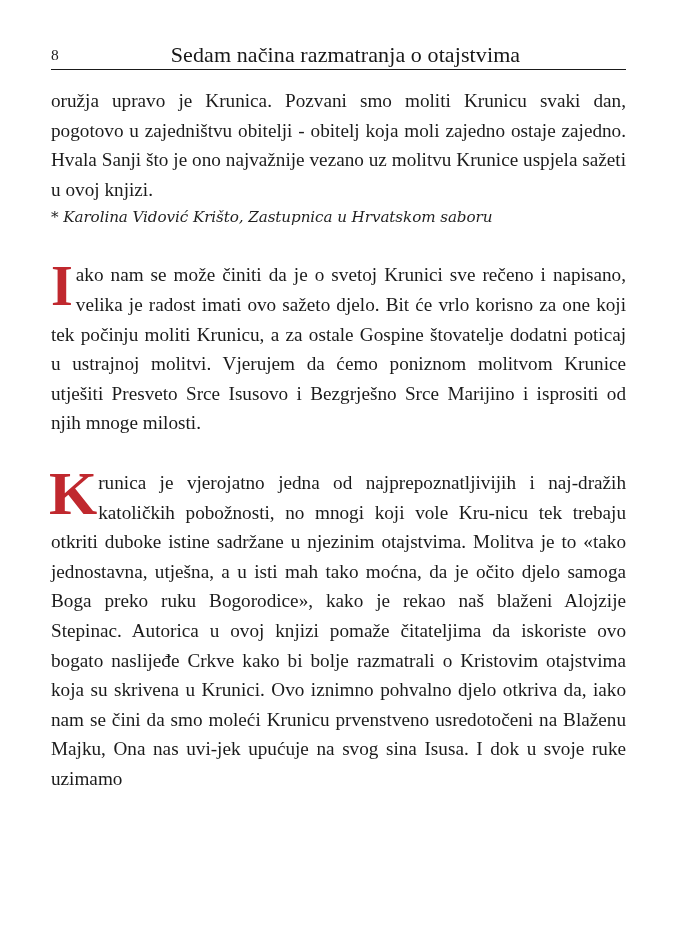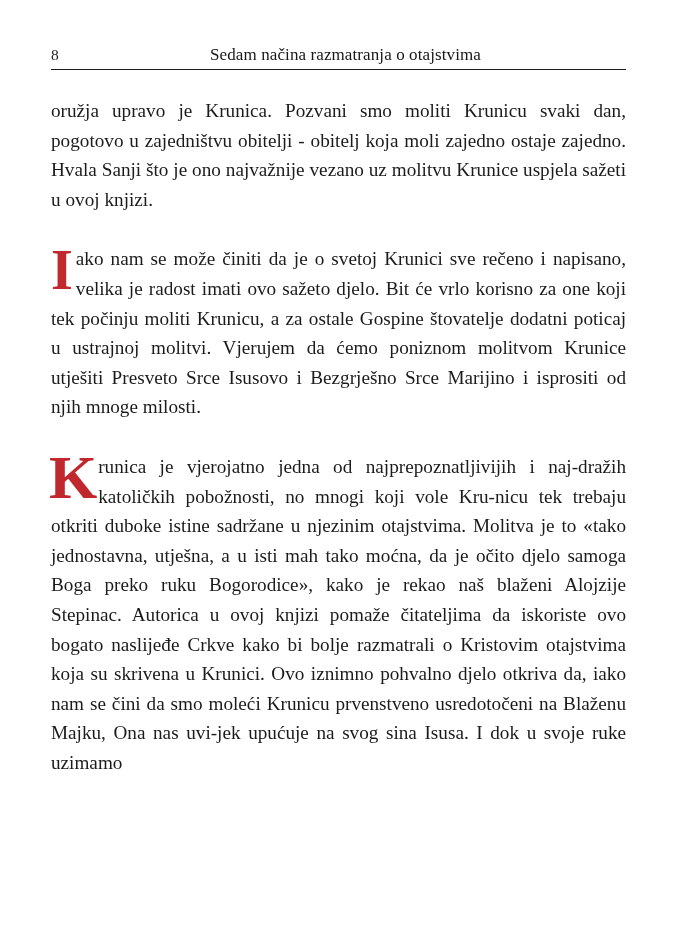--- a/index.html
+++ b/index.html
@@ -45,38 +45,38 @@
     line-height: 22px;
     color: #222;
     letter-spacing: .2px;
   }
   .runhead-title {
     position: absolute;
     left: 0;
     right: 0;
     top: 0;
     text-align: center;
-    font-size: 17px;
+    font-size: 22px;
     line-height: 22px;
     color: #171717;
     letter-spacing: .1px;
     padding-left: 14px;
   }
   .runhead-rule {
     position: absolute;
     left: 0;
     top: 25px;
     width: 575px;
     height: 0;
     border-top: 1.6px solid #1a1a1a;
   }
 
   
   .body-block {
-    margin-top: 22px;
+    margin-top: 12px;
   }
 
   p.para {
     margin: 0;
     font-size: 19.2px;
     line-height: 29.6px;
     text-align: justify;
     text-justify: inter-word;
     color: #1b1b1b;
     hyphens: manual;
@@ -131,20 +131,21 @@
 
     <div class="runhead">
       <div class="runhead-folio">8</div>
       <div class="runhead-title">Sedam načina razmatranja o otajstvima</div>
       <div class="runhead-rule"></div>
     </div>
 
     <div class="body-block">
 
       <p class="para last-line-left">oružja upravo je Krunica. Pozvani smo moliti Krunicu svaki dan, pogotovo u zajedništvu obitelji - obitelj koja moli zajedno ostaje zajedno. Hvala Sanji što je ono najvažnije vezano uz molitvu Krunice uspjela sažeti u ovoj knjizi.</p>
+      <p class="attrib">* Karolina Vidović Krišto, Zastupnica u Hrvatskom saboru</p>
 
       <div class="gap-after-attrib"></div>
 
       <p class="para dropcap-para last-line-left">
         <span class="dropcap">I</span><span>ako nam se može činiti da je o svetoj Krunici sve rečeno i napisano, velika je radost imati ovo sažeto djelo. Bit će vrlo korisno za one koji tek počinju moliti Krunicu, a za ostale Gospine štovatelje dodatni poticaj u ustrajnoj molitvi. Vjerujem da ćemo poniznom molitvom Krunice utješiti Presveto Srce Isusovo i Bezgrješno Srce Marijino i isprositi od njih mnoge milosti.</span>
       </p>
 
       <div class="gap-after-attrib"></div>
 
       <p class="para dropcap-para last-line-left">

